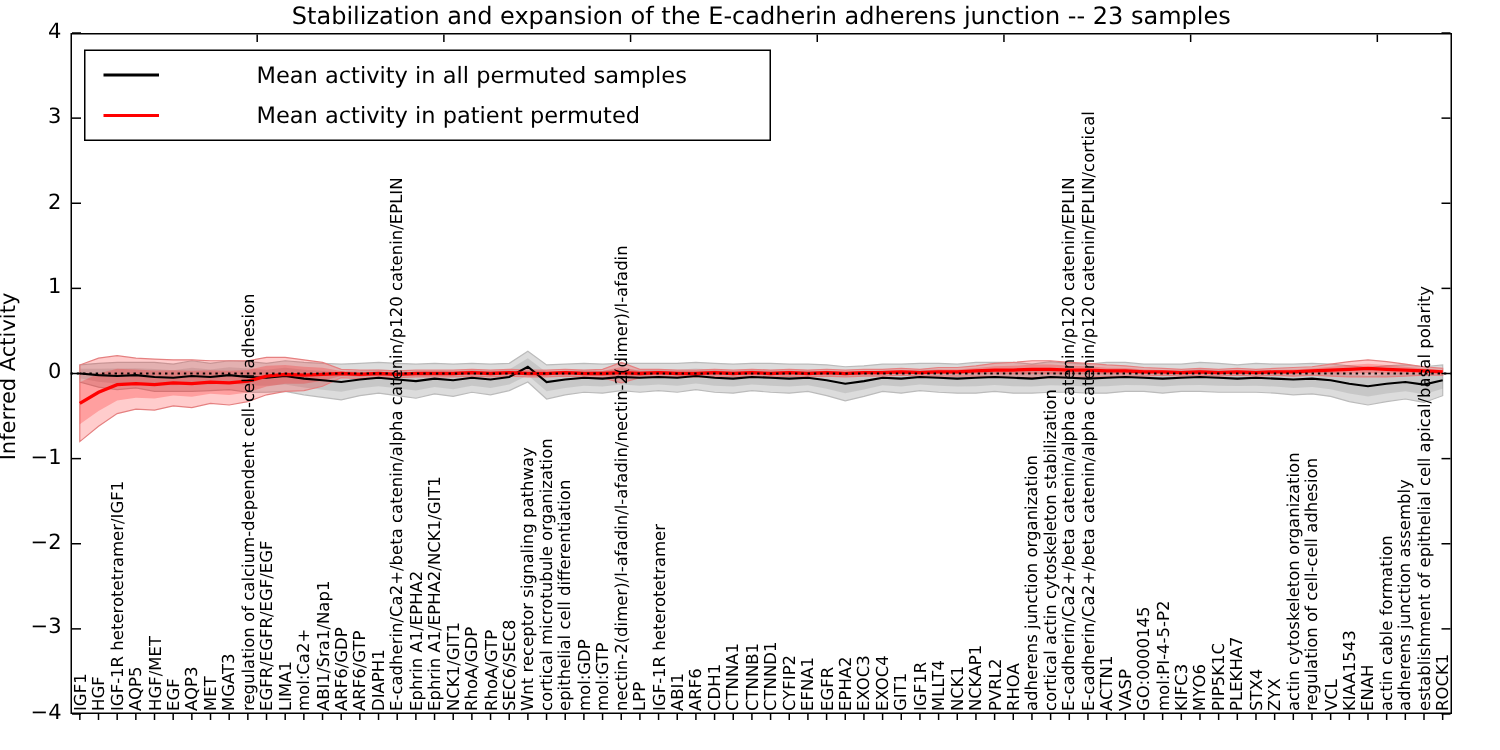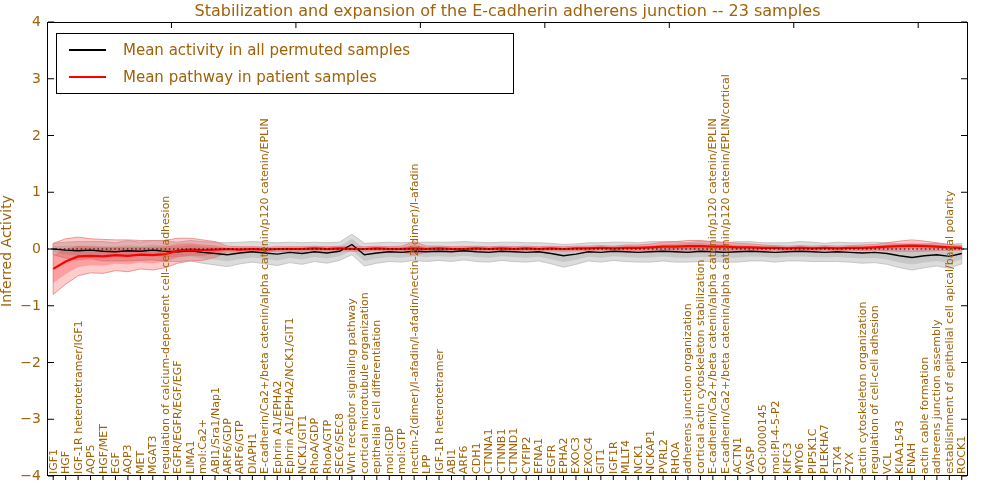--- a/index.html
+++ b/index.html
@@ -1,31 +1,31 @@
 <!DOCTYPE html>
 <html><head>
 <meta charset="utf-8">
 <style>
   html,body{margin:0;padding:0;background:#fff;}
   #page{position:relative;width:1000px;height:500px;background:#fff;overflow:hidden;
-        font-family:"DejaVu Sans","Liberation Sans",sans-serif;color:#a16207;}
+        font-family:"DejaVu Sans","Liberation Sans",sans-serif;color:#000000;}
   #title{position:absolute;left:47px;top:1px;width:921px;text-align:center;font-size:16px;z-index:3;}
   #ylabel{position:absolute;left:-58px;top:241px;width:132px;height:20px;text-align:center;
           font-size:14px;transform:rotate(-90deg);z-index:3;}
   #xlabel{position:absolute;left:47px;top:481px;width:921px;text-align:center;font-size:14px;z-index:3;}
   #plotbox{position:absolute;left:47px;top:22px;width:921px;height:454px;border:1px solid #000;z-index:0;box-sizing:border-box;}
   #chart{position:absolute;left:0;top:0;z-index:1;}
   .ytick{position:absolute;left:0;width:41px;text-align:right;font-size:14px;z-index:3;}
   .xcat{position:absolute;font-size:11px;line-height:11px;white-space:nowrap;
         transform:rotate(-90deg);transform-origin:0 0;z-index:2;}
   #legend{position:absolute;left:56px;top:33px;width:458px;height:61px;background:#fff;
           border:1px solid #000;z-index:10;display:flex;flex-direction:column;justify-content:space-around;padding:2px 0;box-sizing:border-box;}
   .legrow{display:flex;align-items:center;height:26px;}
   .legline{width:37px;height:0;border-top:2px solid #000;margin-left:12px;margin-right:17px;flex:none;}
-  .leglabel{font-size:15px;}
+  .leglabel{font-size:15px;margin-left:48px;}
 </style>
 </head>
 <body>
 
 <div id="page">
   <div id="title">Stabilization and expansion of the E-cadherin adherens junction -- 23 samples</div>
   <div id="ylabel">Inferred Activity</div>
 
   <div id="plotbox"></div>
   <svg id="chart" width="1000" height="500">
@@ -225,16 +225,16 @@
       <span class="xcat" style="left: 956.277px; top: 474px;">ROCK1</span>
     </div>
 
   <div id="legend">
     <div class="legrow">
       <span class="legline" style="border-top-color: rgb(0, 0, 0);"></span>
       <span class="leglabel">Mean activity in all permuted samples</span>
     </div>
     <div class="legrow">
       <span class="legline" style="border-top-color: rgb(255, 0, 0);"></span>
-      <span class="leglabel">Mean pathway in patient samples</span>
+      <span class="leglabel">Mean activity in patient permuted</span>
     </div>
   </div>
 </div>
 
 </body></html>

